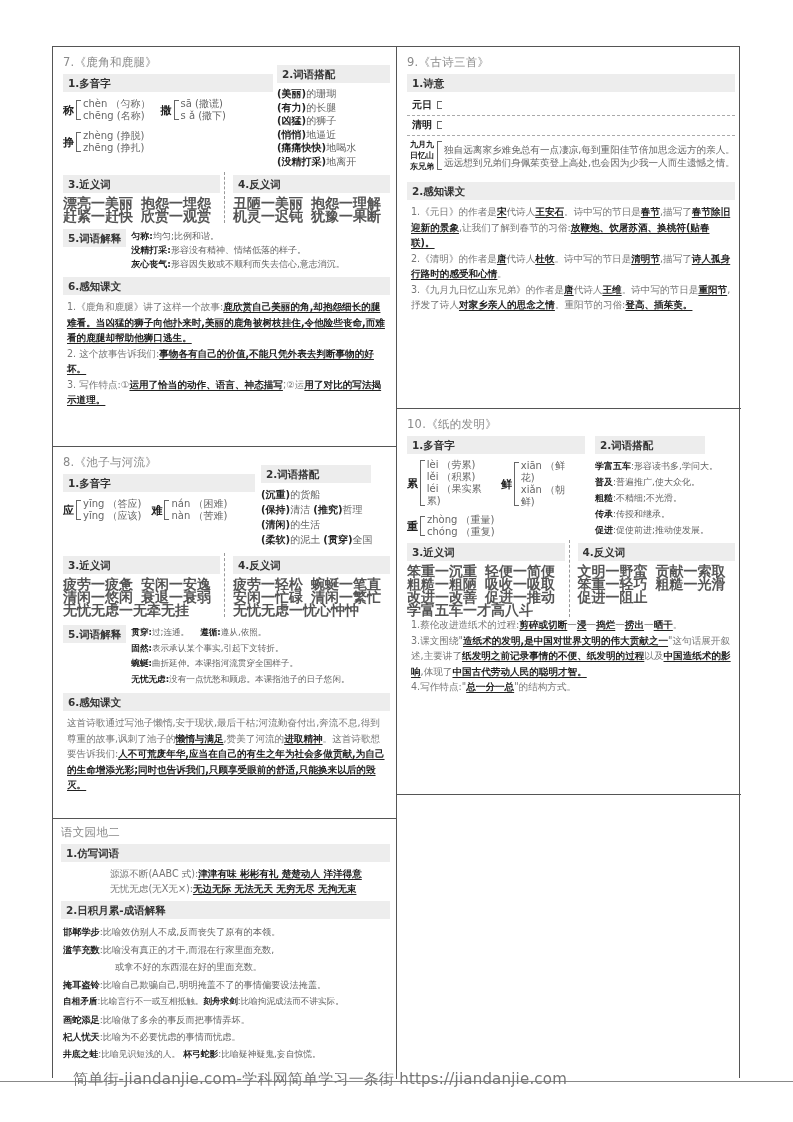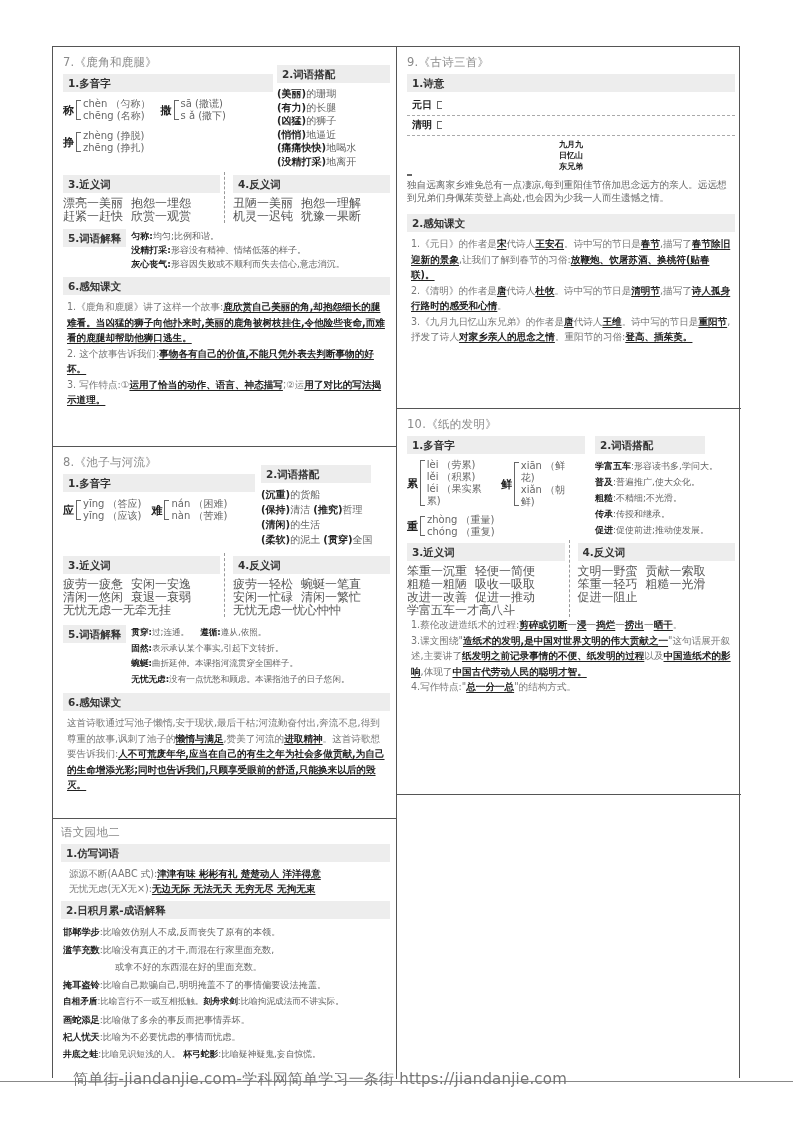--- a/index.html
+++ b/index.html
@@ -9,32 +9,32 @@
   .cell { position: absolute; border-color: #555; border-style: solid; border-width: 0; }
   .lesson-title { font-size: 11.5px; color: #8a8a8a; letter-spacing: 0.3px; margin-bottom: 4px; }
   .sec-head { background: #ededed; font-weight: bold; color: #333; font-size: 10.5px; padding: 2px 5px; height: 18px; line-height: 14px; margin: 3px 0 4px 0; }
   .b { font-weight: bold; color: #222; }
   .u { font-weight: bold; color: #222; text-decoration: underline; text-underline-offset: 2px; }
   .row { display: flex; }
   .pin-group { display: inline-flex; align-items: center; margin-right: 10px; }
   .pin-char { font-weight: bold; color: #222; font-size: 11px; margin-right: 2px; }
   .bracket { border: 1px solid #666; border-right: none; width: 5px; align-self: stretch; margin: 2px 2px 2px 0; }
   .pin-lines { display: flex; flex-direction: column; line-height: 12px; color: #666; font-size: 10px; }
-  .pair-list { display: flex; flex-wrap: wrap; color: #555; font-size: 12px; line-height: 13px; }
+  .pair-list { display: flex; flex-wrap: wrap; color: #555; font-size: 14px; line-height: 13px; font-weight: bold; }
   .pair-list span { margin-right: 8px; white-space: nowrap; }
   .two-col { display: flex; }
   .two-col > div { flex: 1; }
   .two-col > div:first-child { border-right: 1px dashed #999; padding-right: 4px; }
   .two-col > div:last-child { padding-left: 8px; }
   .explain { display: flex; }
   .explain-label { background: #ededed; font-weight: bold; color: #333; font-size: 10.5px; padding: 2px 5px; height: 18px; line-height: 14px; margin-right: 5px; white-space: nowrap; }
   .explain-list { font-size: 9px; color: #666; line-height: 14px; }
   .para { font-size: 9.6px; color: #777; line-height: 15.5px; padding: 0 4px; }
   .poem { display: flex; align-items: center; padding: 3px 0 4px 0; border-bottom: 1px dashed #aaa; }
-  .poem:last-child { border-bottom: none; flex-direction: column; }
+  .poem:last-child { border-bottom: none; }
   .poem-name { font-weight: bold; color: #222; font-size: 10px; width: 30px; text-align: center; line-height: 12px; }
   .poem-name.small { font-size: 8px; line-height: 11px; }
   .poem-text { font-size: 9.6px; color: #666; line-height: 13px; flex: 1; }
   .footer { position: absolute; left: 0; width: 640px; top: 1070px; text-align: center; font-size: 15px; color: #777; letter-spacing: 0.2px; }
   .footer-line { position: absolute; left: 0; width: 793px; top: 1081px; border-top: 1px solid #888; }
   .idiom-list { font-size: 9.2px; color: #666; line-height: 17.5px; padding: 0 2px; }
   .indent { padding-left: 52px; }
 </style>
 </head>
 <body>
@@ -293,21 +293,21 @@
     <div class="para">
       <div><span>1.蔡伦改进造纸术的过程:</span><span class="u">剪碎或切断</span><span>一</span><span class="u">浸</span><span>一</span><span class="u">捣烂</span><span>一</span><span class="u">捞出</span><span>一</span><span class="u">晒干</span><span>。</span></div>
       <div><span>3.课文围绕"</span><span class="u">造纸术的发明,是中国对世界文明的伟大贡献之一</span><span>"这句话展开叙述,主要讲了</span><span class="u">纸发明之前记录事情的不便、纸发明的过程</span><span>以及</span><span class="u">中国造纸术的影响</span><span>,体现了</span><span class="u">中国古代劳动人民的聪明才智。</span></div>
       <div><span>4.写作特点:"</span><span class="u">总一分一总</span><span>"的结构方式。</span></div>
     </div>
   </div>
 
   <div class="cell" style="left:0; top:772px; width:344px; height:260px; border-right-width:1.5px; padding:6px 6px 0 8px;">
     <div class="lesson-title">语文园地二</div>
     <div class="sec-head">1.仿写词语</div>
-    <div style="font-size:9.6px; line-height:15px; color:#777; padding-left:8px;">
+    <div style="font-size:9.6px; line-height:15px; color:#777; padding-left:8px;margin-left:41px;">
       <div><span>源源不断(AABC 式):</span><span class="u">津津有味 彬彬有礼 楚楚动人 洋洋得意</span></div>
       <div><span>无忧无虑(无X无×):</span><span class="u">无边无际  无法无天 无穷无尽  无拘无束</span></div>
     </div>
     <div class="sec-head" style="margin-top:5px;">2.日积月累-成语解释</div>
     <div class="idiom-list">
       <div><span class="b">邯郸学步</span><span>:比喻效仿别人不成,反而丧失了原有的本领。</span></div>
       <div><span class="b">滥竽充数</span><span>:比喻没有真正的才干,而混在行家里面充数,</span></div>
       <div class="indent">或拿不好的东西混在好的里面充数。</div>
       <div><span class="b">掩耳盗铃</span><span>:比喻自己欺骗自己,明明掩盖不了的事情偏要设法掩盖。</span></div>
       <div style="font-size:8.6px;"><span class="b">自相矛盾</span><span>:比喻言行不一或互相抵触。</span><span class="b">刻舟求剑</span><span>:比喻拘泥成法而不讲实际。</span></div>

